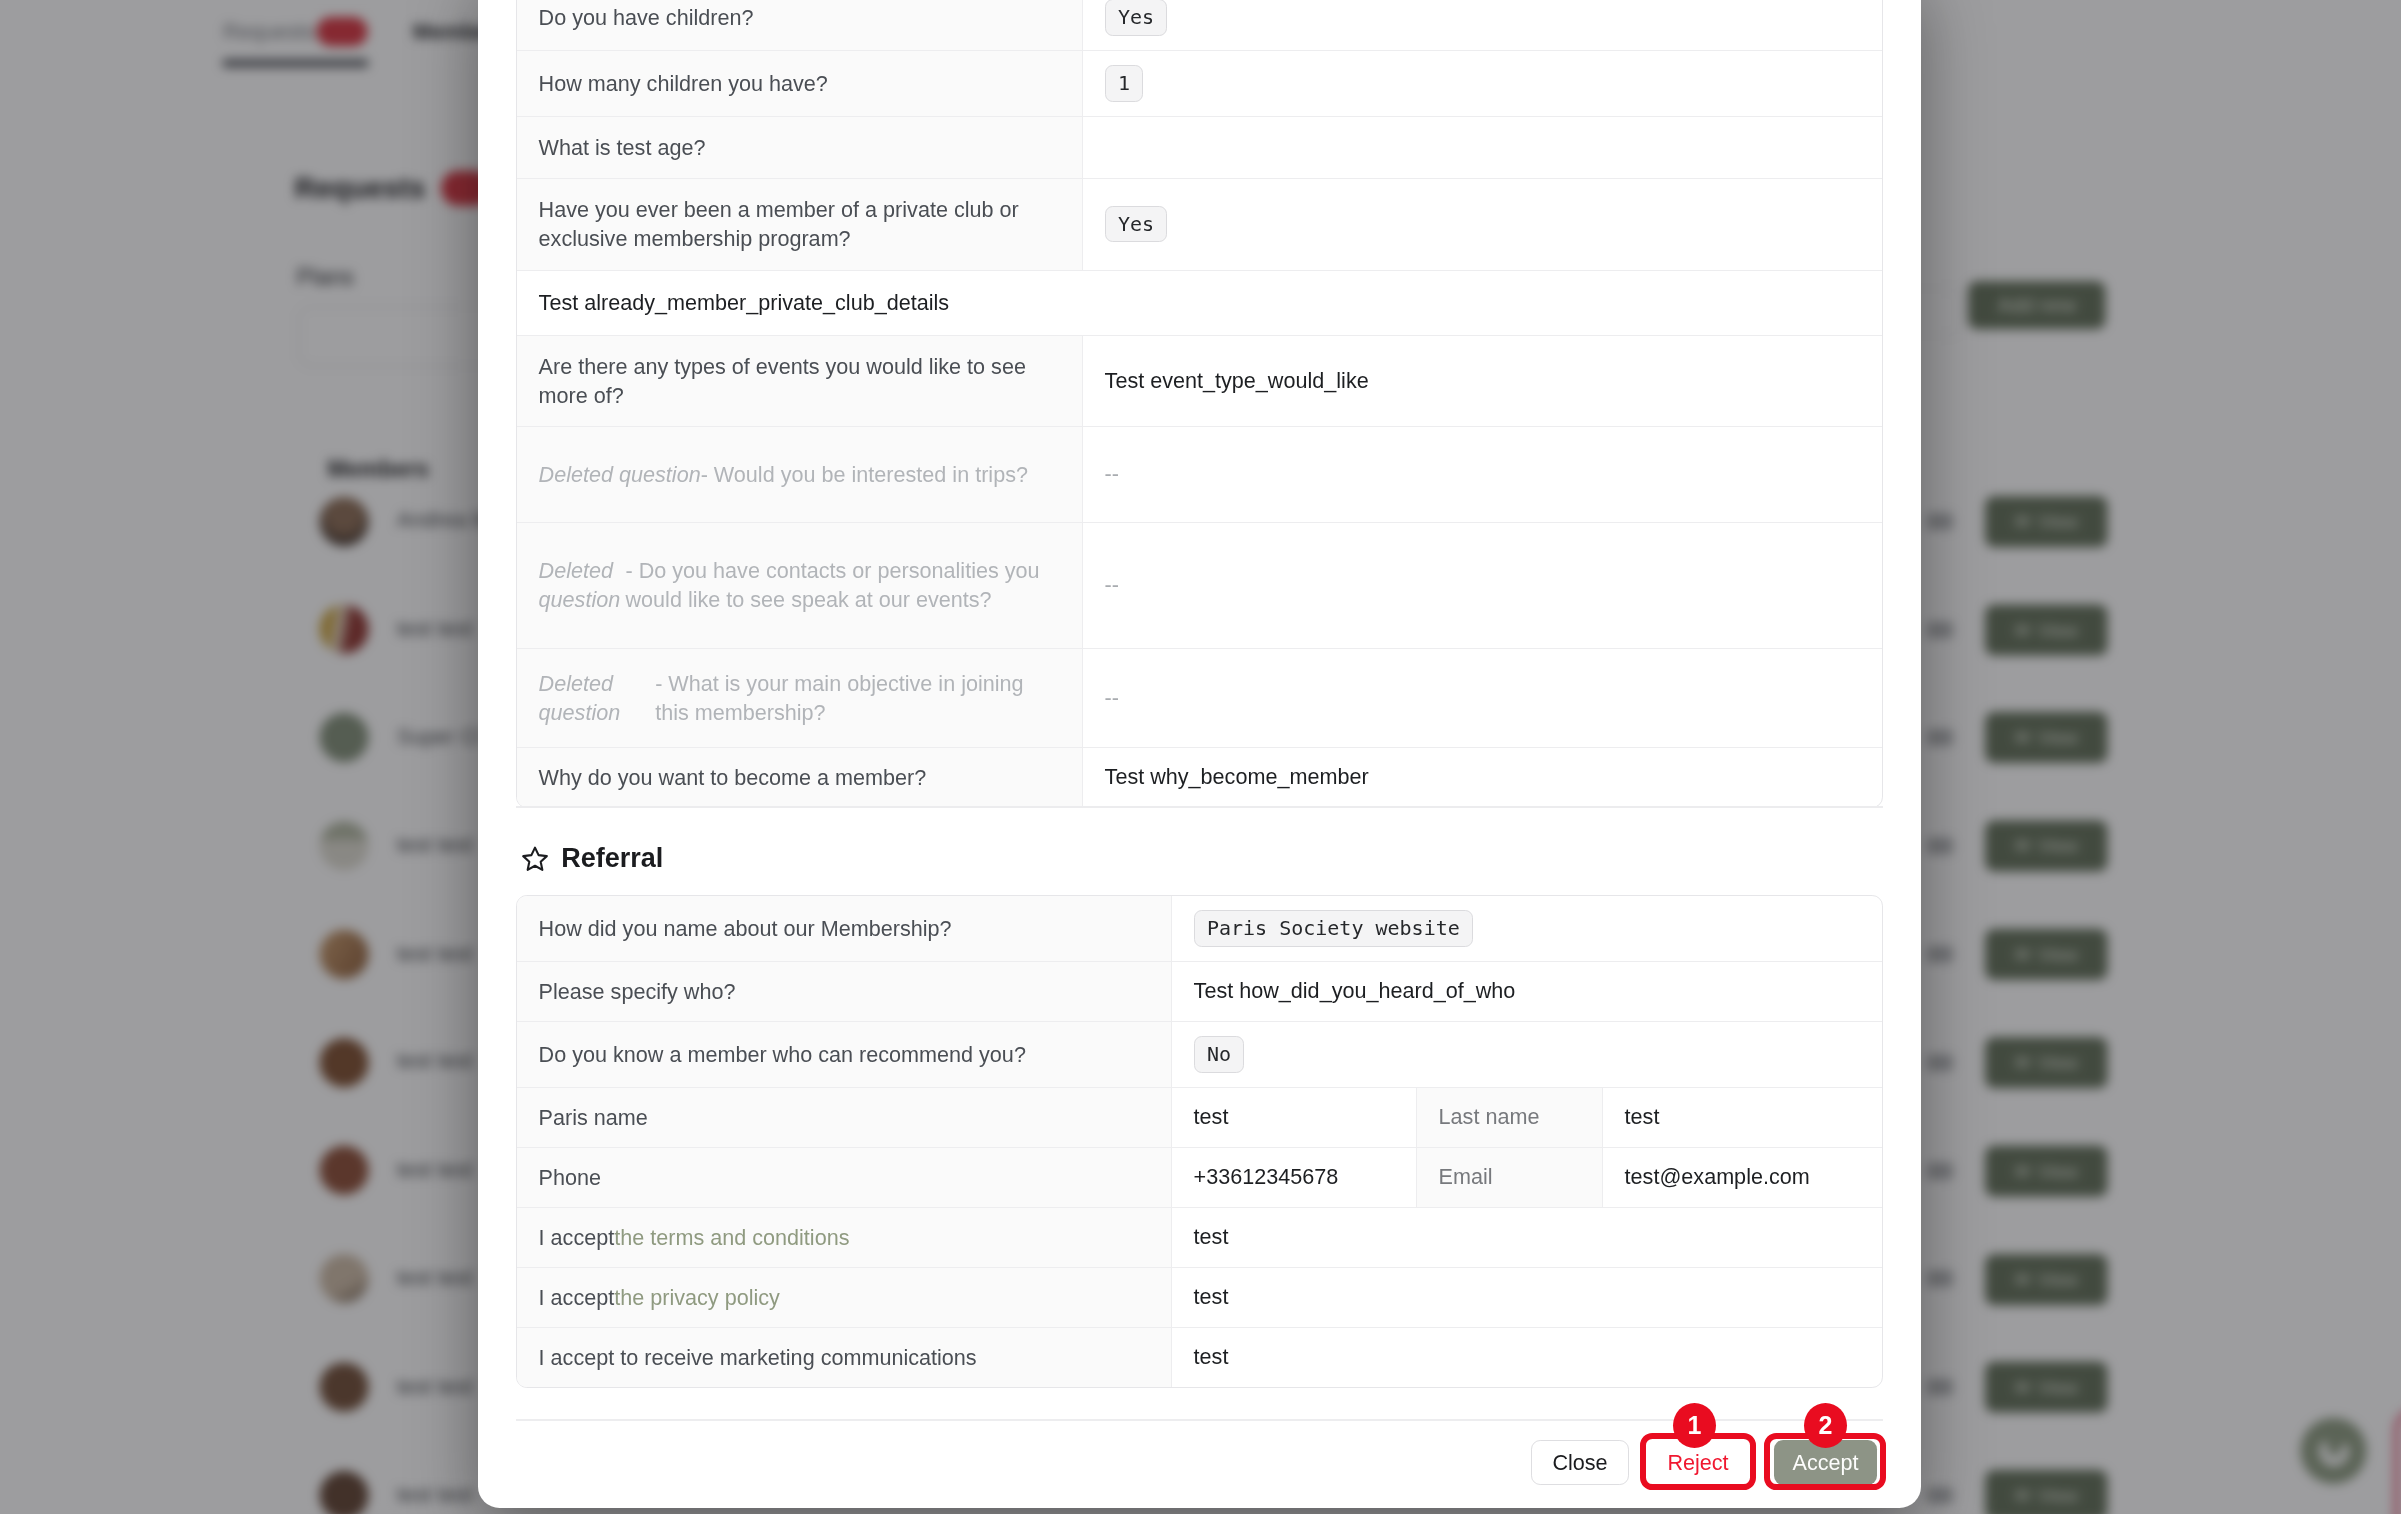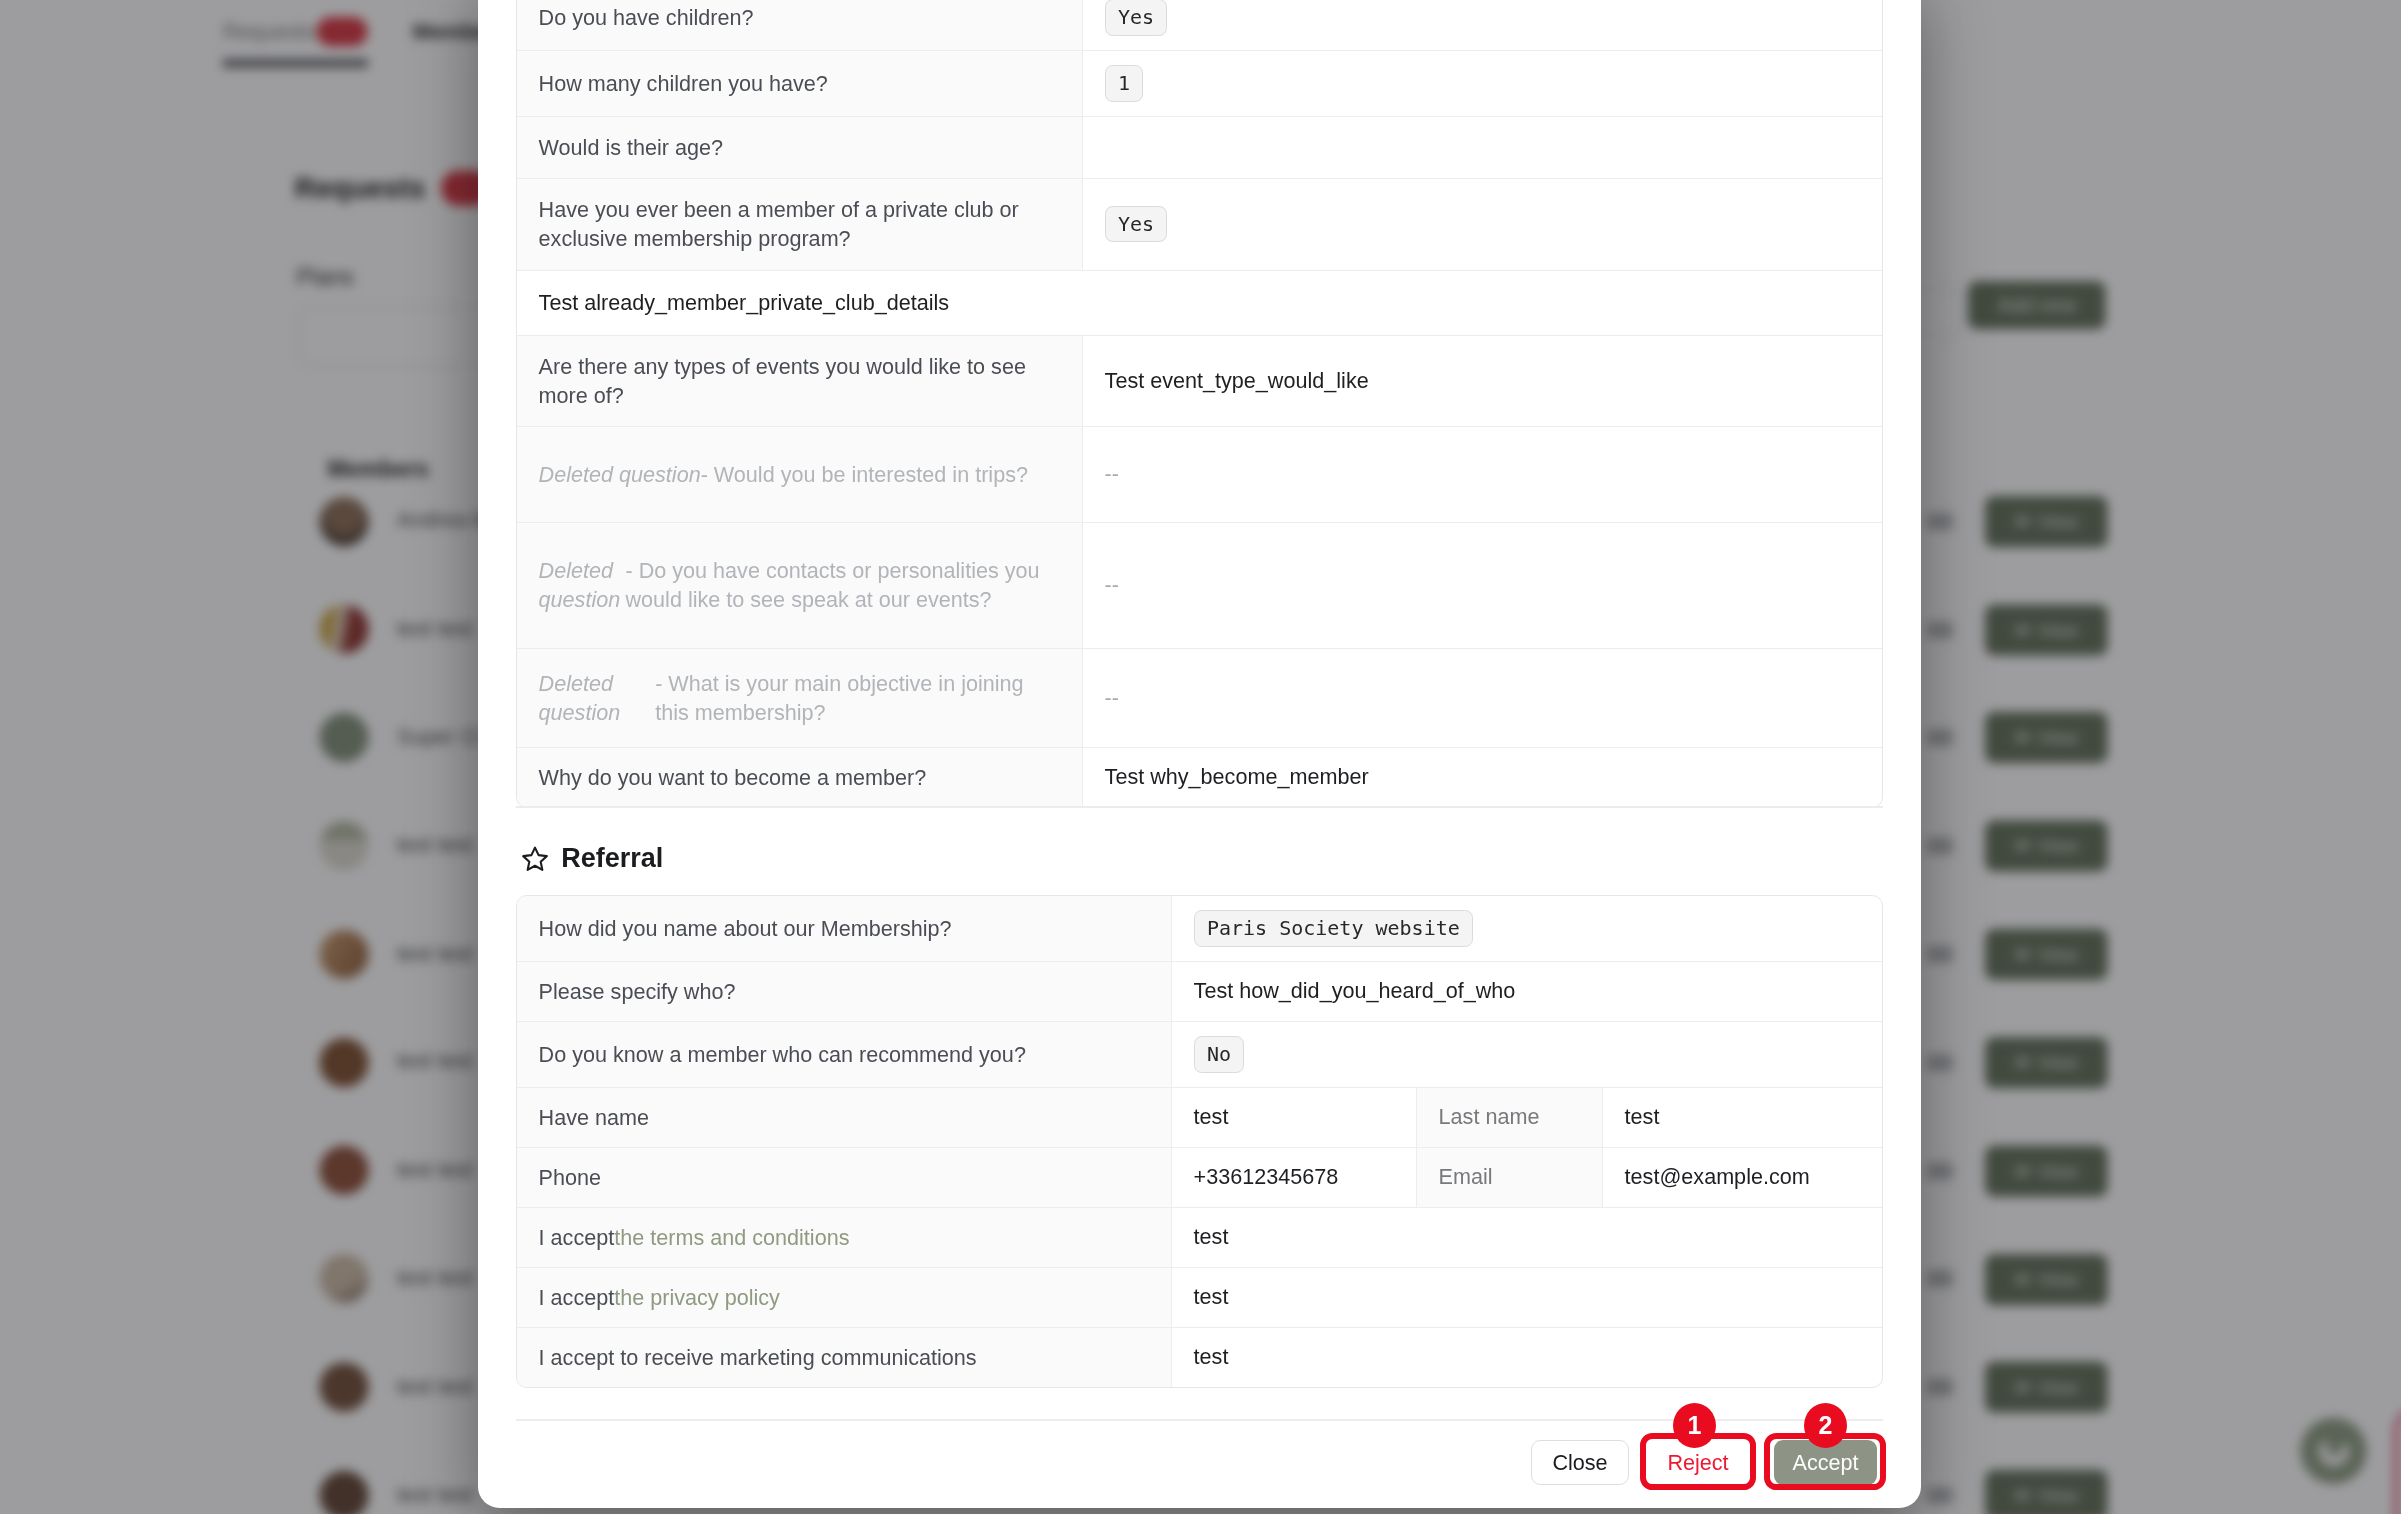--- a/index.html
+++ b/index.html
@@ -200,21 +200,21 @@
           <span class="chip">Yes</span>
         </div>
       </div>
       <div class="qa-row" style="min-height: 60px;">
         <div class="qa-label">How many children you have?</div>
         <div class="qa-value">
           <span class="chip">1</span>
         </div>
       </div>
       <div class="qa-row" style="min-height: 62px;">
-        <div class="qa-label">Would is their age?</div>
+        <div class="qa-label">What is test age?</div>
       </div>
       <div class="qa-row" style="min-height: 92px;">
         <div class="qa-label">Have you ever been a member of a private club or exclusive membership program?</div>
         <div class="qa-value">
           <span class="chip">Yes</span>
         </div>
       </div>
       <div class="qa-row" style="min-height: 65px;">
         <div class="qa-value">Test already_member_private_club_details</div>
       </div>
@@ -266,21 +266,21 @@
         <div class="qa-label">Please specify who?</div>
         <div class="qa-value">Test how_did_you_heard_of_who</div>
       </div>
       <div class="qa-row" style="min-height: 60px;">
         <div class="qa-label">Do you know a member who can recommend you?</div>
         <div class="qa-value">
           <span class="chip">No</span>
         </div>
       </div>
       <div class="qa-row" style="min-height: 60px;">
-        <div class="qa-label">Have name</div>
+        <div class="qa-label">Paris name</div>
         <div class="pair-val">test</div>
         <div class="pair-sub">Last name</div>
         <div class="pair-val2">test</div>
       </div>
       <div class="qa-row" style="min-height: 60px;">
         <div class="qa-label">Phone</div>
         <div class="pair-val">+33612345678</div>
         <div class="pair-sub">Email</div>
         <div class="pair-val2">test@example.com</div>
       </div>

